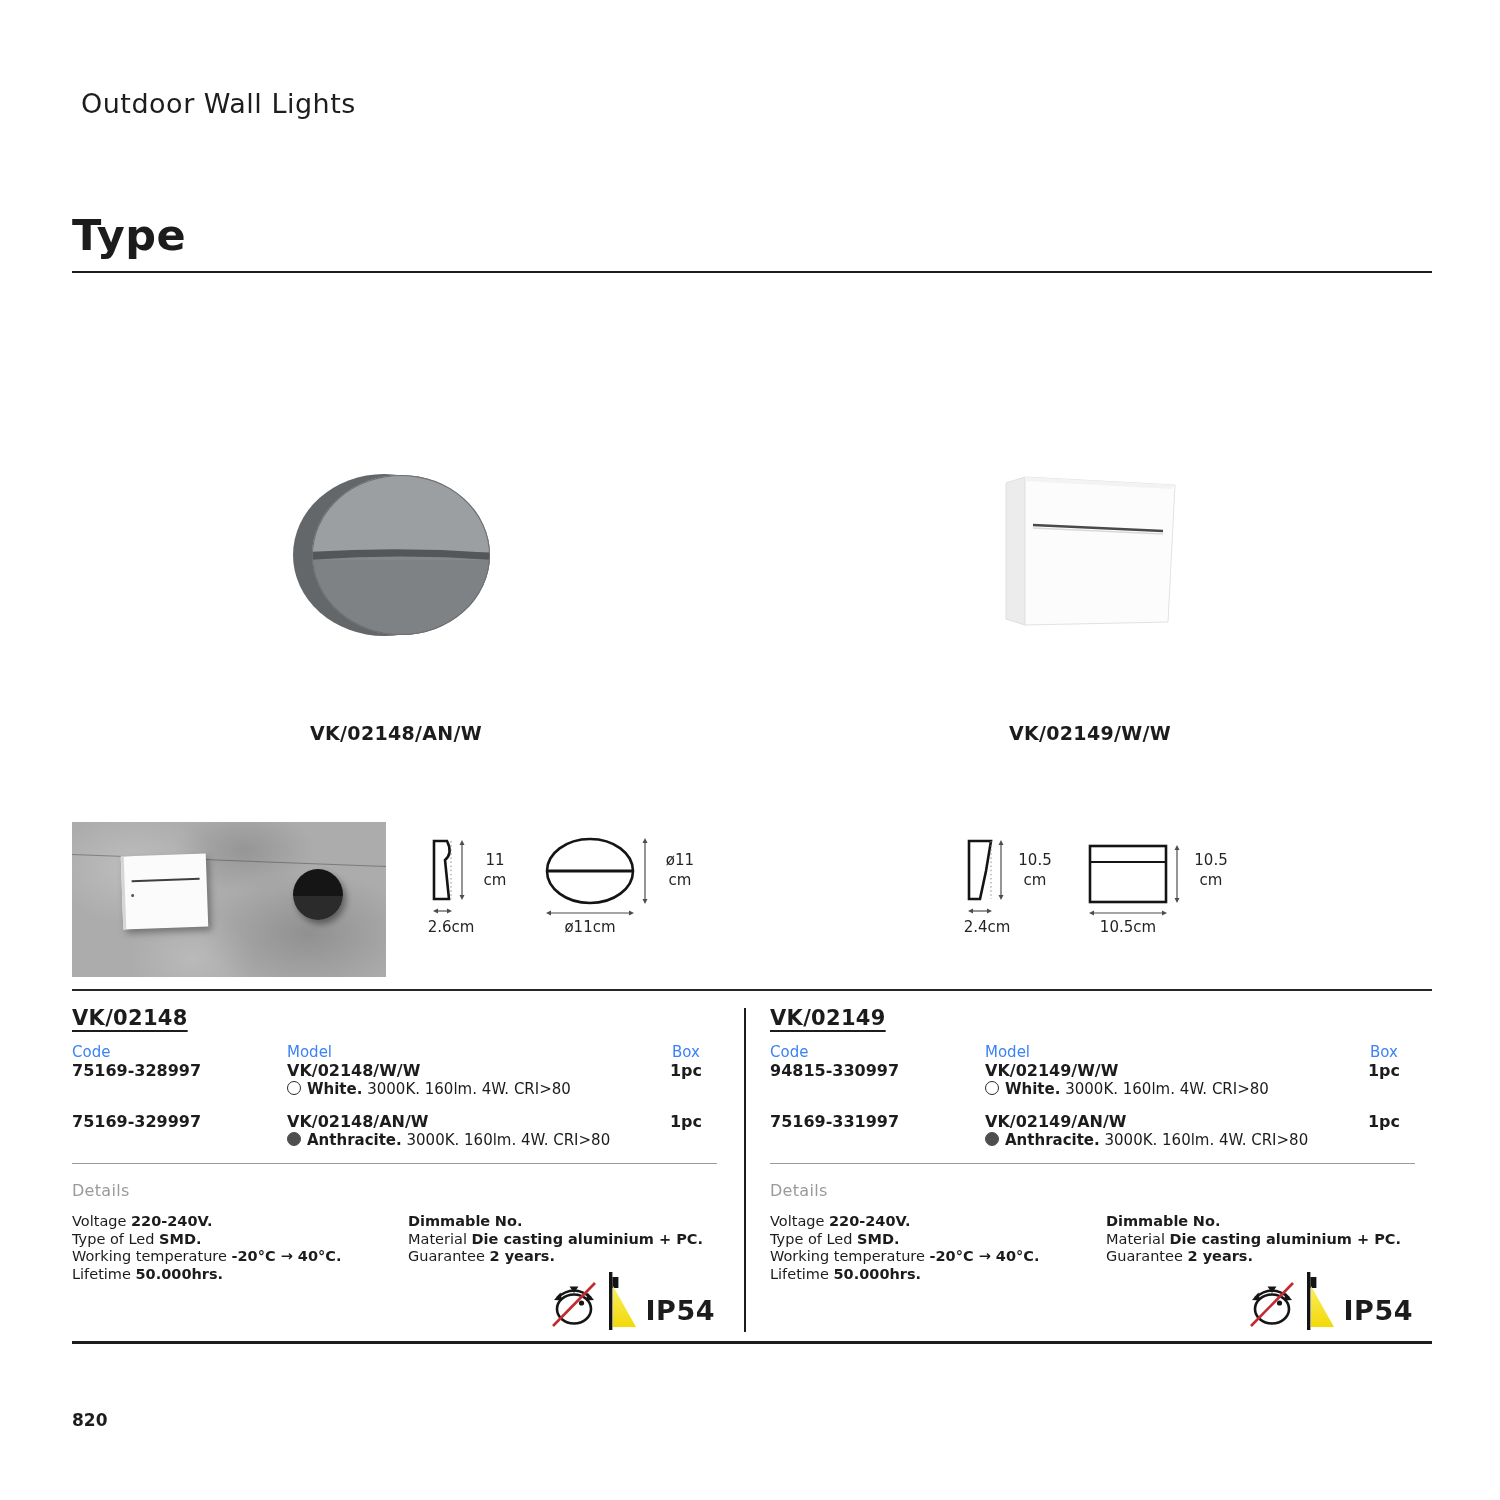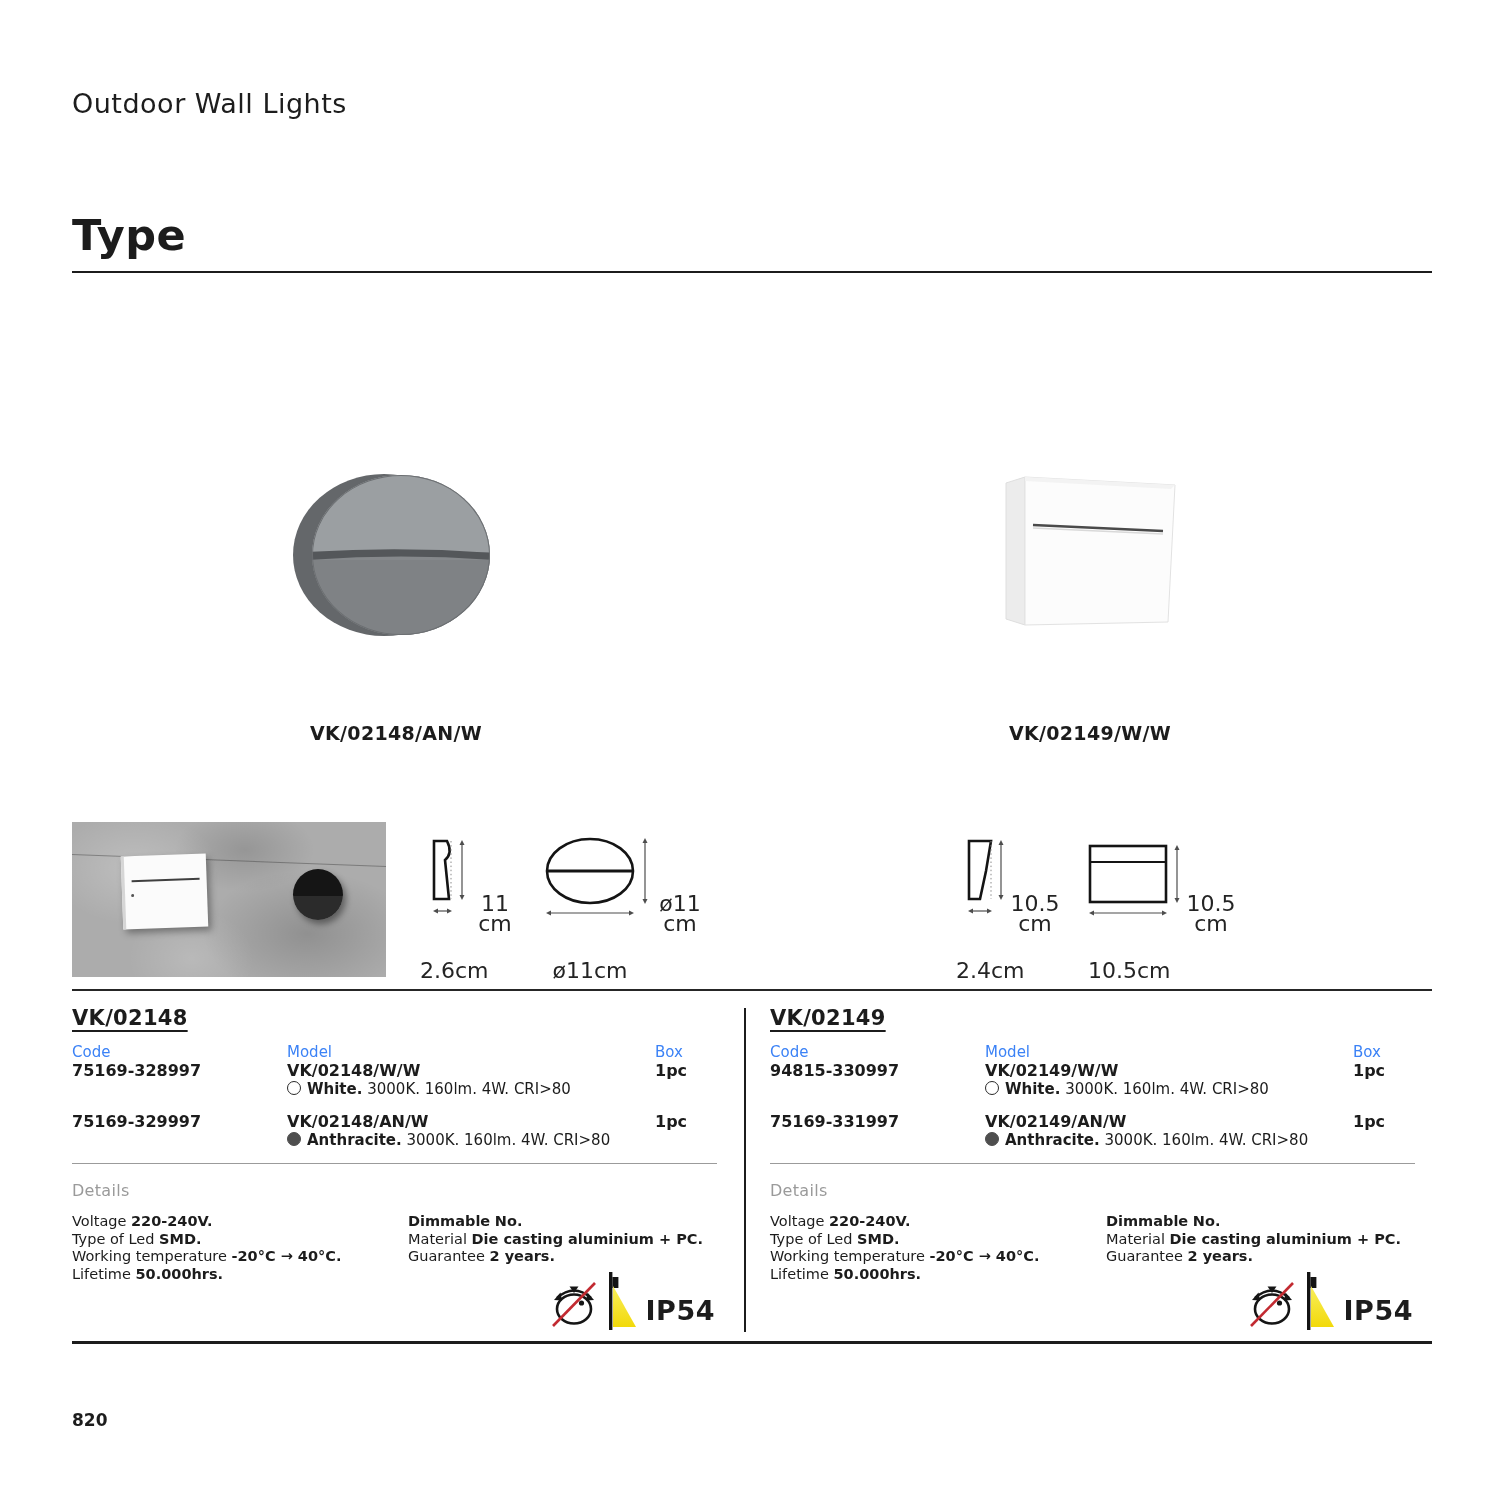--- a/index.html
+++ b/index.html
@@ -5,21 +5,21 @@
   html,body { margin:0; padding:0; background:#fff; }
   .page {
     position:relative; width:1500px; height:1500px; background:#ffffff;
     font-family:"DejaVu Sans","Liberation Sans",sans-serif; color:#1c1c1c;
     overflow:hidden;
   }
   .abs { position:absolute; }
   .b { font-weight:bold; }
 
   
-  .category-title { left:72px; top:88px; font-size:27px; letter-spacing:.5px; color:#1d1d1d; }
+  .category-title { left:81px; top:88px; font-size:27px; letter-spacing:.5px; color:#1d1d1d; }
   .product-title { left:72px; top:210px; font-size:43px; font-weight:bold; letter-spacing:.5px; }
   .rule { background:#1c1c1c; }
   .rule-1 { left:72px; top:271px; width:1360px; height:2px; }
   .rule-2 { left:72px; top:989px; width:1360px; height:2px; background:#262626; }
   .rule-3 { left:72px; top:1341px; width:1360px; height:3px; }
 
   
   .fig-caption { top:722px; width:240px; text-align:center; font-size:19px; font-weight:600; letter-spacing:.3px; }
   .cap-1 { left:276px; }
   .cap-2 { left:970px; }
@@ -40,37 +40,37 @@
     background:#fbfbfb; border-left:3px solid #d6d6d6; transform:rotate(-2deg);
     box-shadow:3px 4px 7px rgba(0,0,0,.35); }
   .photo-square-slot { position:absolute; left:9%; right:9%; top:33%; height:2px; background:#3f3f3f; }
   .photo-dot { position:absolute; left:6px; top:52%; width:3px; height:3px; border-radius:50%; background:#555; }
   .photo-circle { position:absolute; left:221px; top:47px; width:50px; height:51px; border-radius:50%;
     background:linear-gradient(#151515 0 52%, #2b2b2b 52% 100%);
     box-shadow:3px 4px 6px rgba(0,0,0,.4); }
 
   
   .dim { width:200px; height:110px; }
-  .dim-label { position:absolute; font-size:22px; line-height:20px; text-align:center; color:#242424; font-weight:500;margin-top:44px; }
+  .dim-label { position:absolute; font-size:15px; line-height:20px; text-align:center; color:#242424; font-weight:500; }
   .dim svg { position:absolute; left:0; top:0; }
   .mline { stroke:#4d4d4d; stroke-width:1.2; }
   .shape { stroke:#141414; stroke-width:2.6; fill:#ffffff; }
   .dotted { stroke:#8a8a8a; stroke-width:1; stroke-dasharray:1.5,2.6; fill:none; }
 
   
   .divider { left:744px; top:1008px; width:2px; height:324px; background:#1c1c1c; }
   .tcol { top:1006px; width:645px; height:332px; position:absolute; }
   .tcol-1 { left:72px; }
   .tcol-2 { left:770px; }
   .tbl-title { display:inline-block; font-size:21px; font-weight:bold; letter-spacing:.3px;
     text-decoration:underline; text-underline-offset:5px; margin-bottom:13px; }
   .tbl-head, .tbl-row { display:grid; grid-template-columns:215px 1fr 62px; }
   .tbl-head { font-size:15px; color:#3b82f6; line-height:18px; }
   .tbl-row { font-size:16px; font-weight:bold; line-height:19px; }
-  .col-box { text-align:left; }
+  .col-box { text-align:center; }
   .tbl-sub { margin-left:215px; font-size:15px; line-height:19px; margin-bottom:13px; white-space:nowrap; }
   .swatch { display:inline-block; width:12px; height:12px; border-radius:50%; border:1.6px solid #2a2a2a;
     vertical-align:-1px; margin-right:6px; background:#fff; }
   .swatch.anthracite { background:#4e4e4e; border-color:#4e4e4e; }
   .sep { height:1px; background:#9b9b9b; margin-top:2px; }
   .details-title { color:#9a9a9a; font-size:16px; margin:17px 0 13px; letter-spacing:.3px; }
   .details-grid { display:grid; grid-template-columns:336px 1fr; }
   .detail-line { font-size:14.5px; line-height:17.5px; white-space:nowrap; }
   .icons { position:absolute; right:2px; top:266px; display:flex; align-items:flex-end; gap:6px; }
   .ip-text { font-size:27px; font-weight:bold; letter-spacing:.5px; line-height:1; margin-bottom:6px; }

